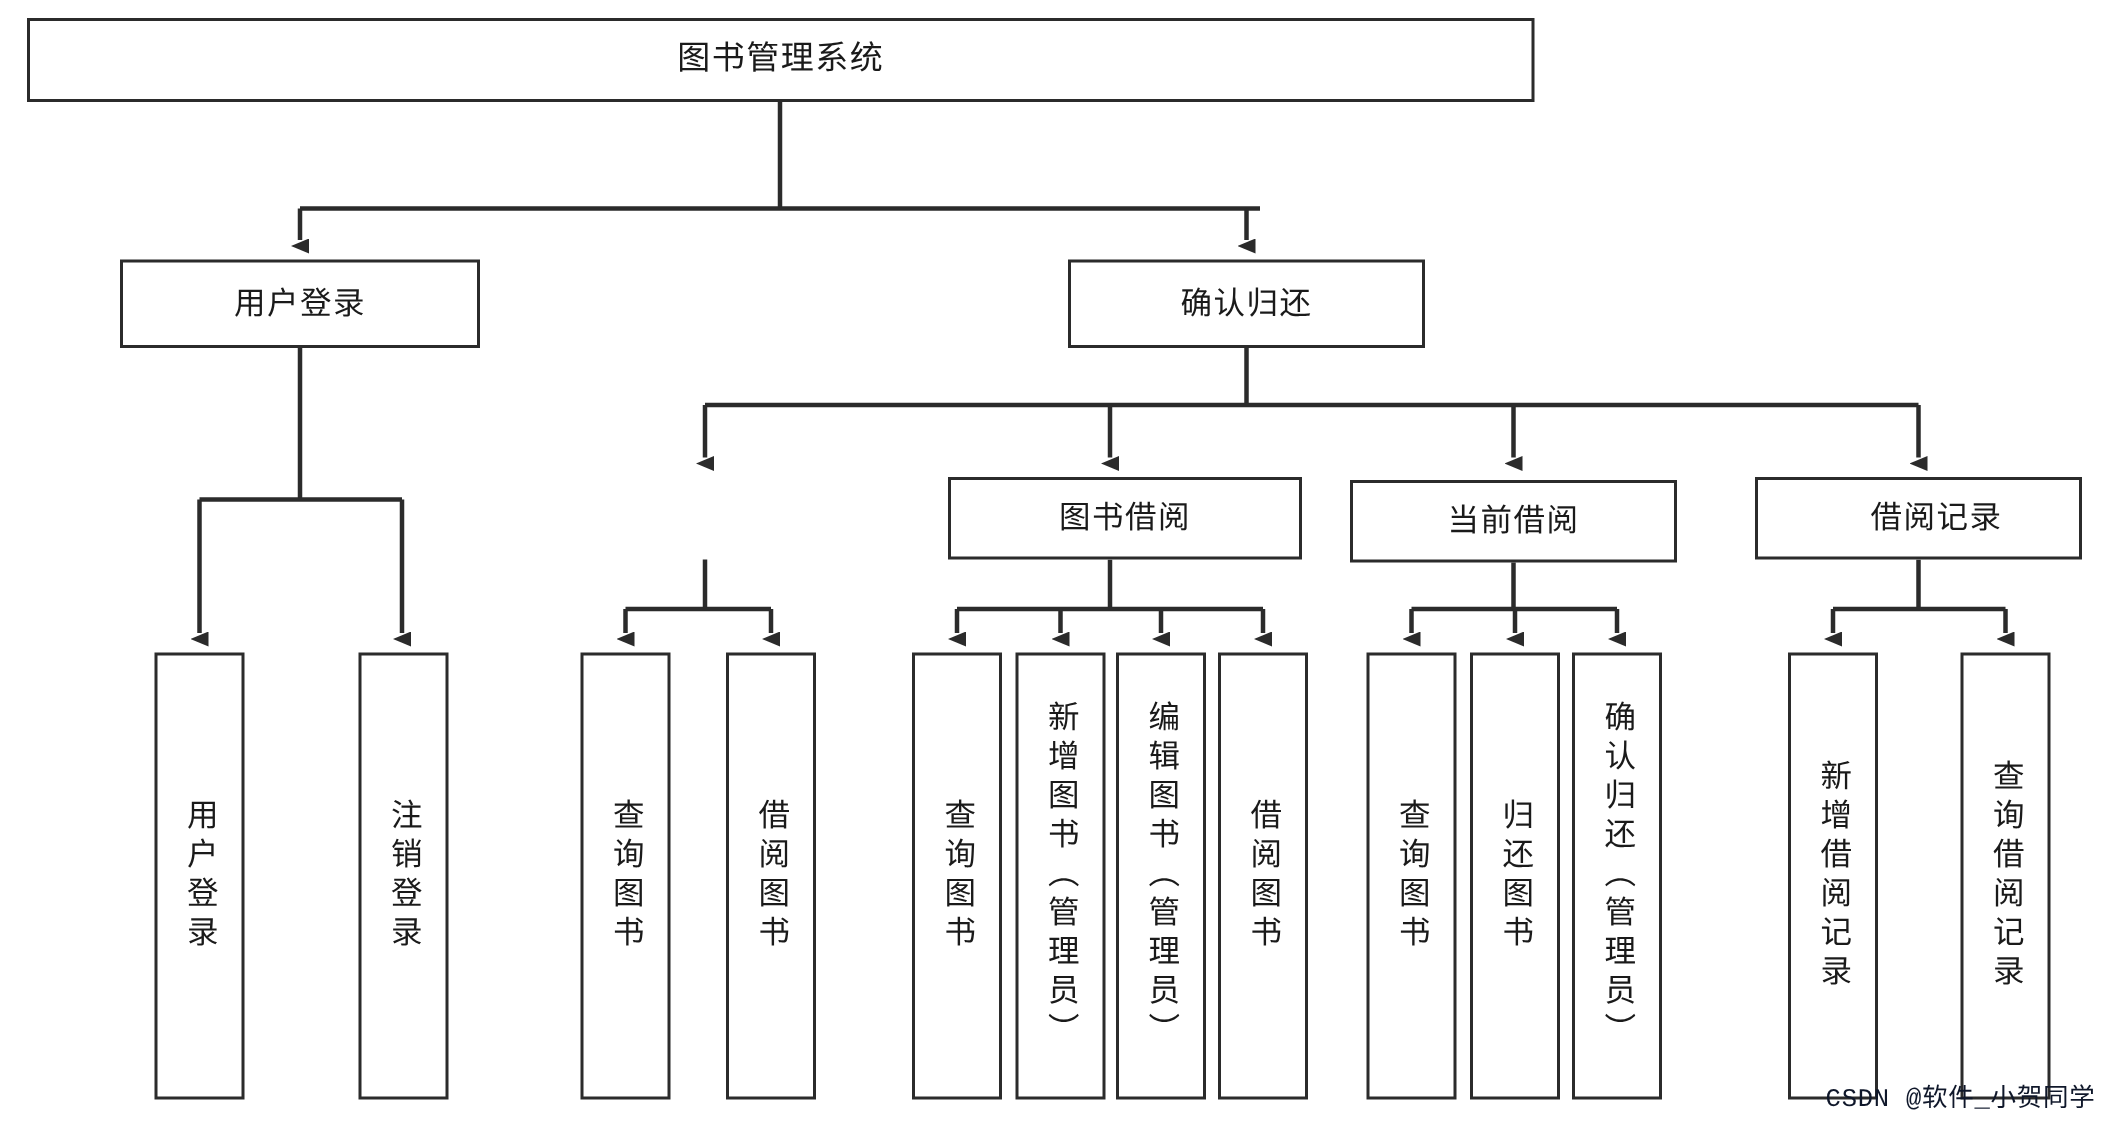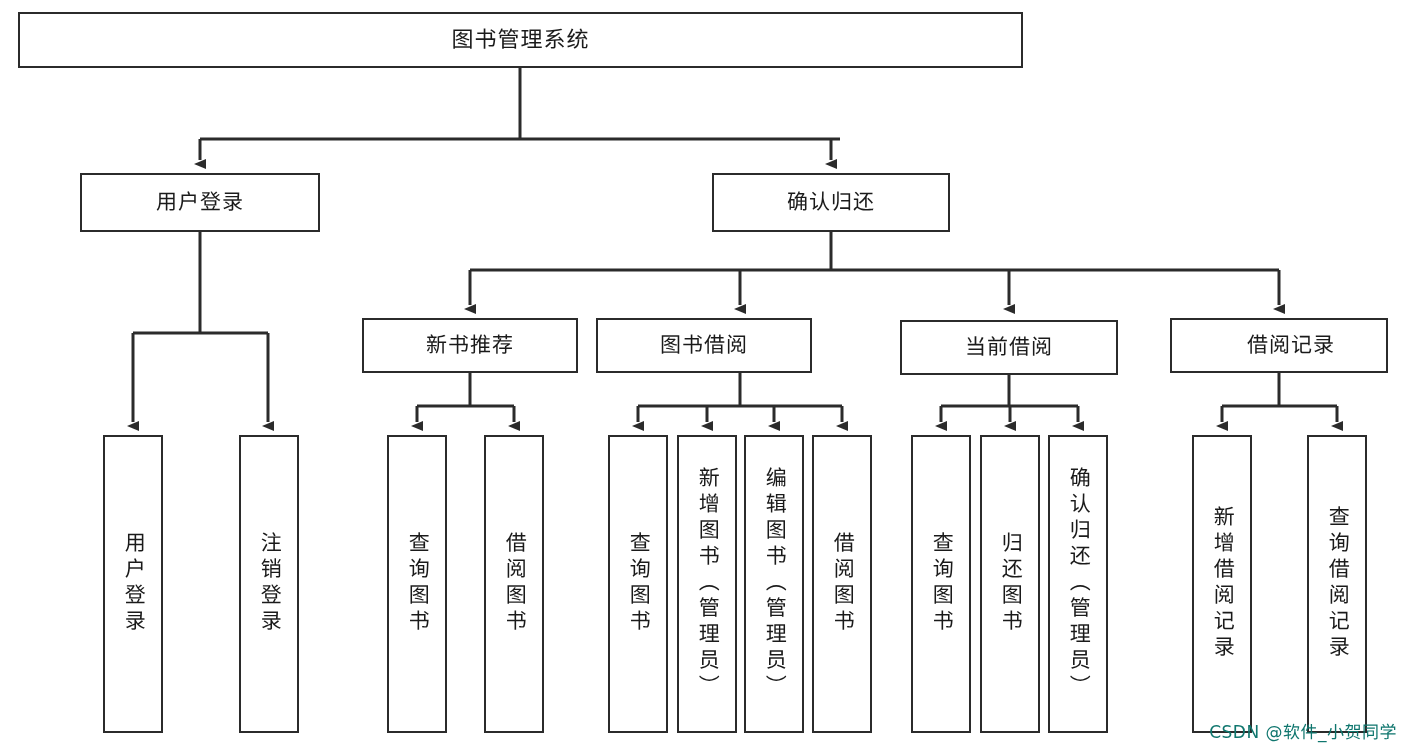--- a/index.html
+++ b/index.html
@@ -58,24 +58,25 @@
   }
   .node.leaf .lbl{
     writing-mode:vertical-rl;
     text-orientation:upright;
   }
   #watermark{
     position:absolute;
     right:8px;
     bottom:4px;
     font-size:17px;
-    color:#0f766e;
+    color:#0f172a;
     letter-spacing:0.5px;
     user-select:none;
     white-space:nowrap;
+    font-family:Liberation Mono, monospace;
   }
 </style>
 </head>
 <body>
 
 <div id="canvas">
 
   <svg id="wires" viewBox="0 0 1405 747" xmlns="http://www.w3.org/2000/svg">
     <defs>
       <marker id="arrow" markerWidth="10" markerHeight="12" refX="1" refY="6" orient="auto" markerUnits="userSpaceOnUse">
@@ -130,24 +131,21 @@
     <span class="lbl">图书管理系统</span>
   </div>
 
   <div class="node horizontal" style="left:80px; top:173px; width:240px; height:59px;">
     <span class="lbl">用户登录</span>
   </div>
   <div class="node horizontal" style="left:712px; top:173px; width:238px; height:59px;">
     <span class="lbl">确认归还</span>
   </div>
 
-  <div class="node horizontal" style="left:362px; top:318px; width:216px; height:55px;">
-    <span class="lbl">新书推荐</span>
-  </div>
-  <div class="node horizontal" style="left:596px; top:318px; width:216px; height:55px;">
+  <div class="node horizontal" style="left:632px; top:318px; width:236px; height:55px;">
     <span class="lbl">图书借阅</span>
   </div>
   <div class="node horizontal" style="left:900px; top:320px; width:218px; height:55px;">
     <span class="lbl">当前借阅</span>
   </div>
   <div class="node horizontal" style="left:1170px; top:318px; width:218px; height:55px;padding-left:24px;">
     <span class="lbl">借阅记录</span>
   </div>
 
   <div class="node leaf" style="left:103px; top:435px; width:60px; height:298px;">

